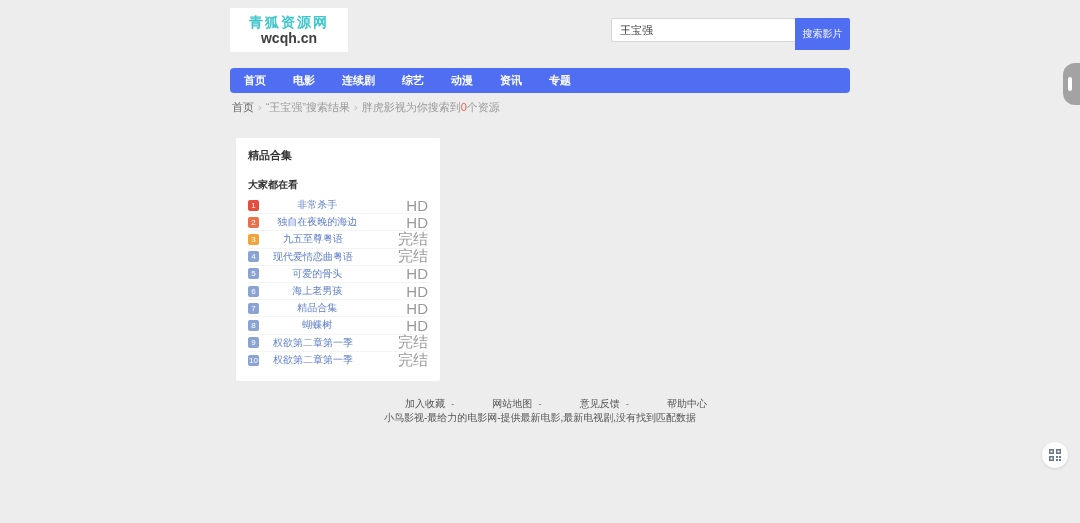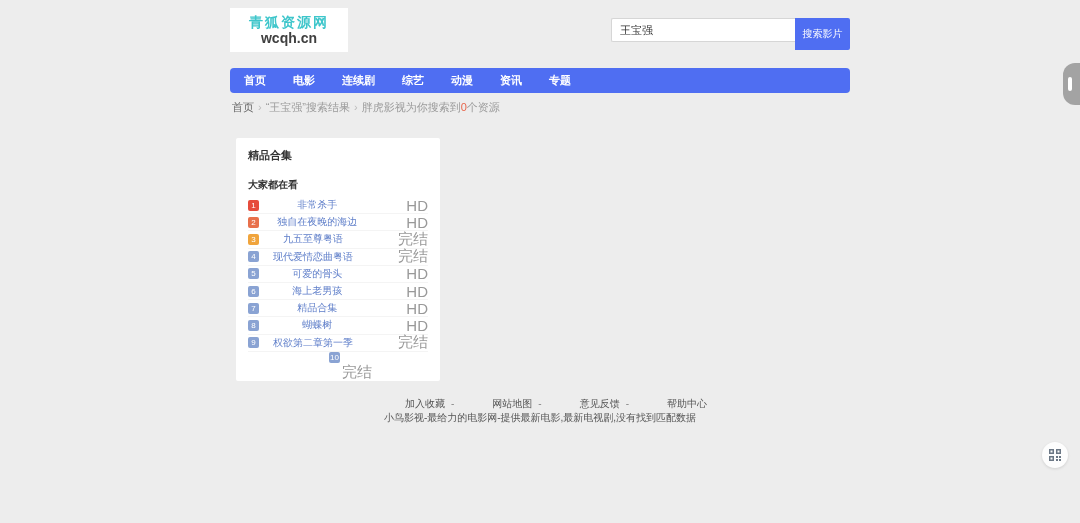--- a/index.html
+++ b/index.html
@@ -59,21 +59,21 @@
   .side-card {
     width:204px; margin-left:6px; background:#ffffff; border-radius:2px;
     padding:10px 12px 12px 12px;
   }
   .side-title { font-size:11px; font-weight:bold; color:#333; margin-bottom:15px; cursor:pointer; }
   .side-subtitle { font-size:10px; font-weight:bold; color:#333; margin-bottom:5px; }
   .s-row {
     display:flex; align-items:center; height:17.2px;
     border-bottom:1px solid #f4f4f4; cursor:pointer;
   }
-  .s-row:last-child { border-bottom:none;flex-direction:column; }
+  .s-row:last-child { border-bottom:none; }
   .rank {
     width:11px; height:11px; border-radius:2px; background:#8aa3d3; color:#fff;
     font-size:8px; display:flex; align-items:center; justify-content:center;
     margin-right:7px; flex:none;
   }
   .s-row:nth-child(1) .rank { background:#e64c3c; }
   .s-row:nth-child(2) .rank { background:#e8704b; }
   .s-row:nth-child(3) .rank { background:#f0a43c; }
   .s-title { flex:1; font-size:10px; color:#5e7ec9; white-space:nowrap; overflow:hidden;text-align:center; }
   .s-status { font-size:15px; color:#999; flex:none;margin-left:38px; }

